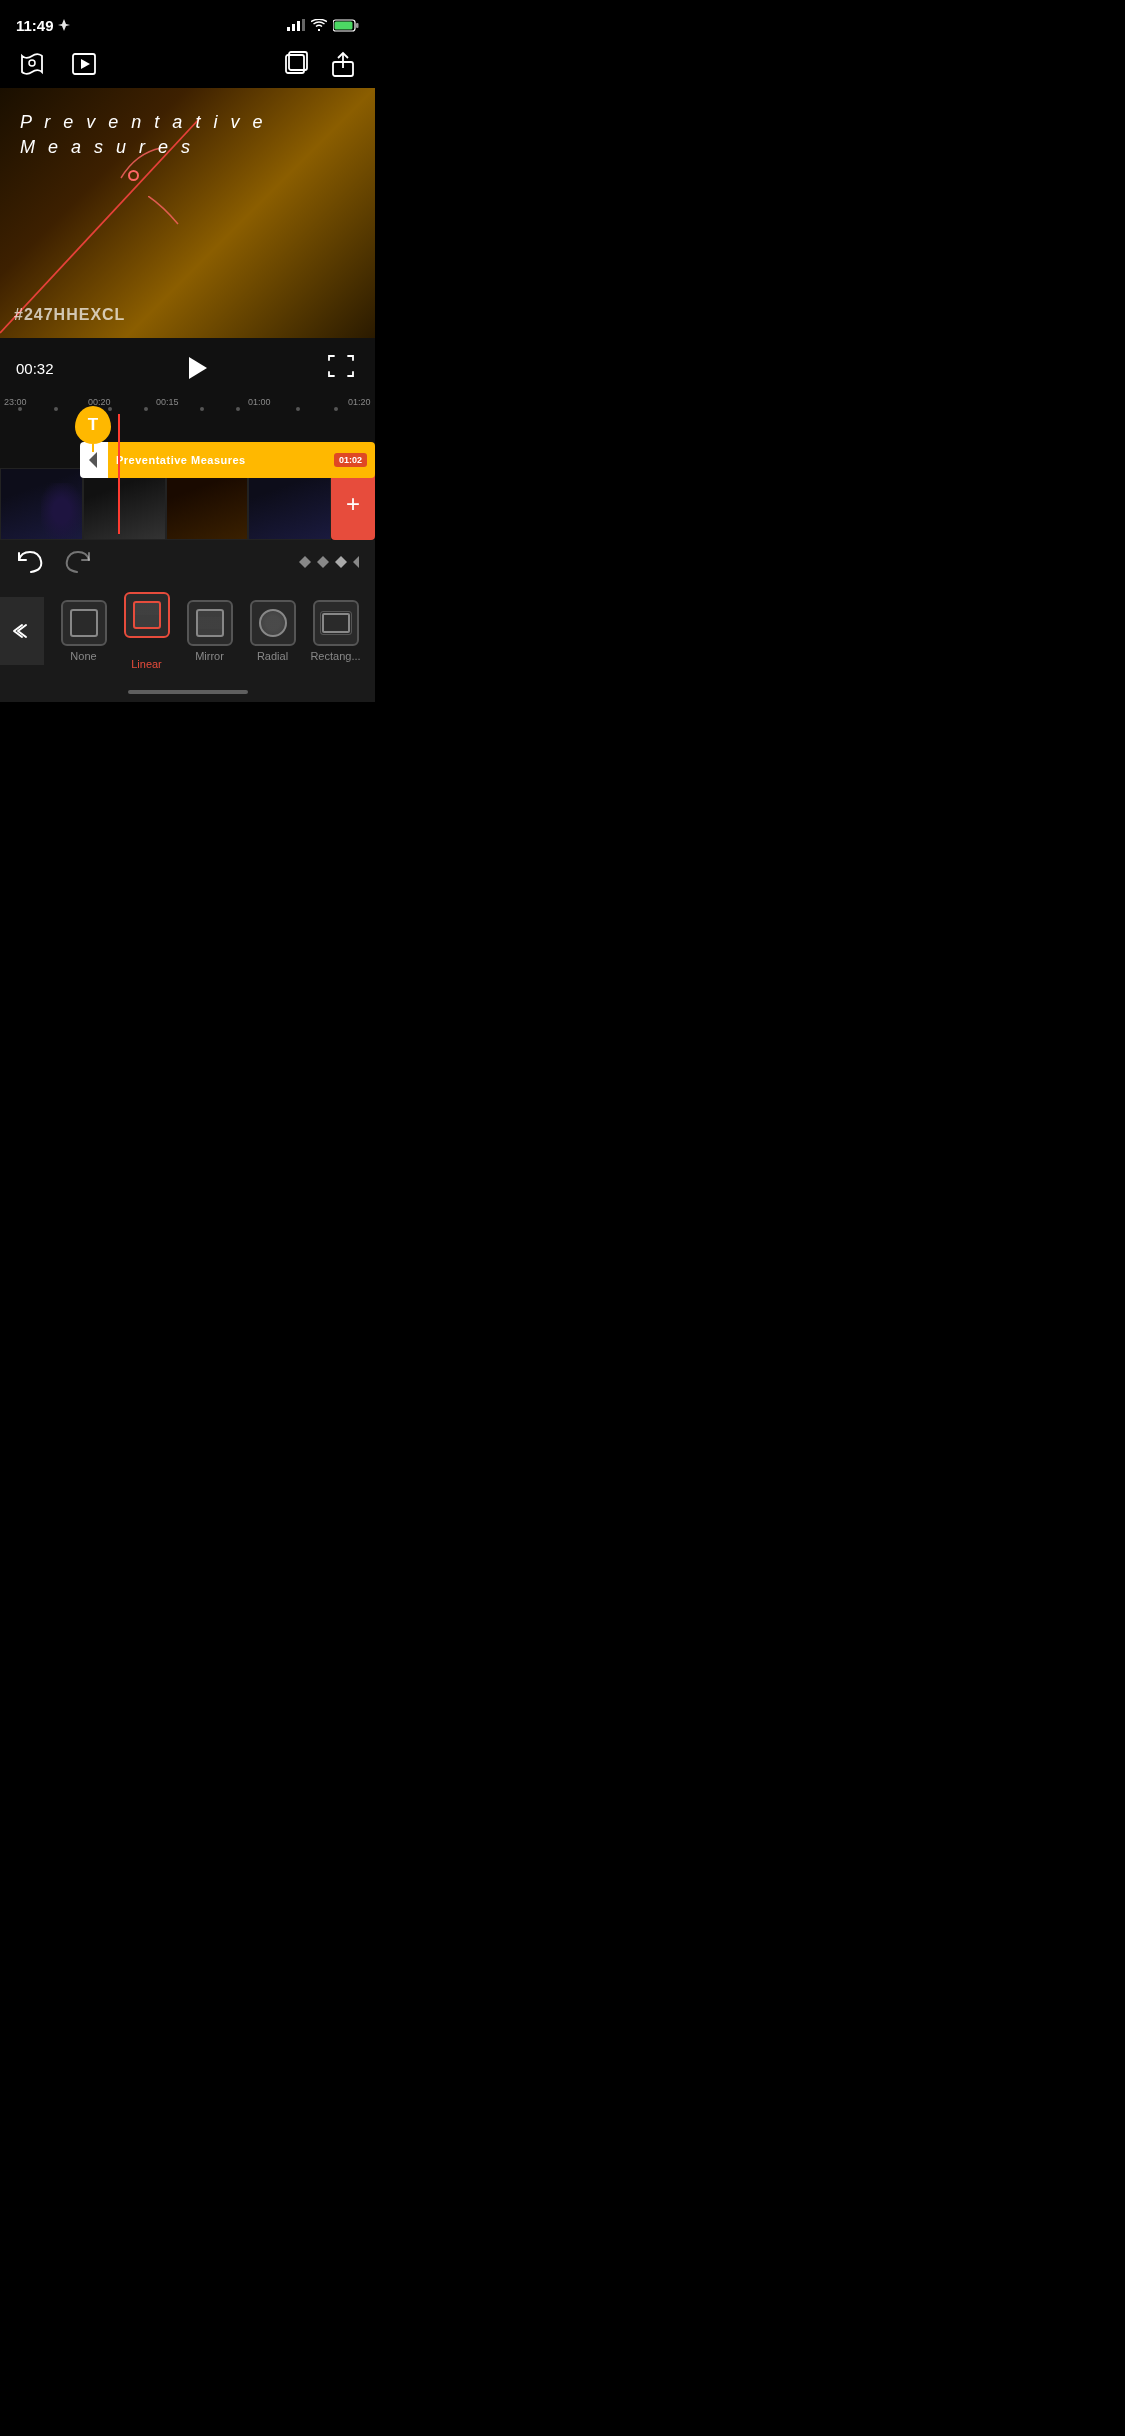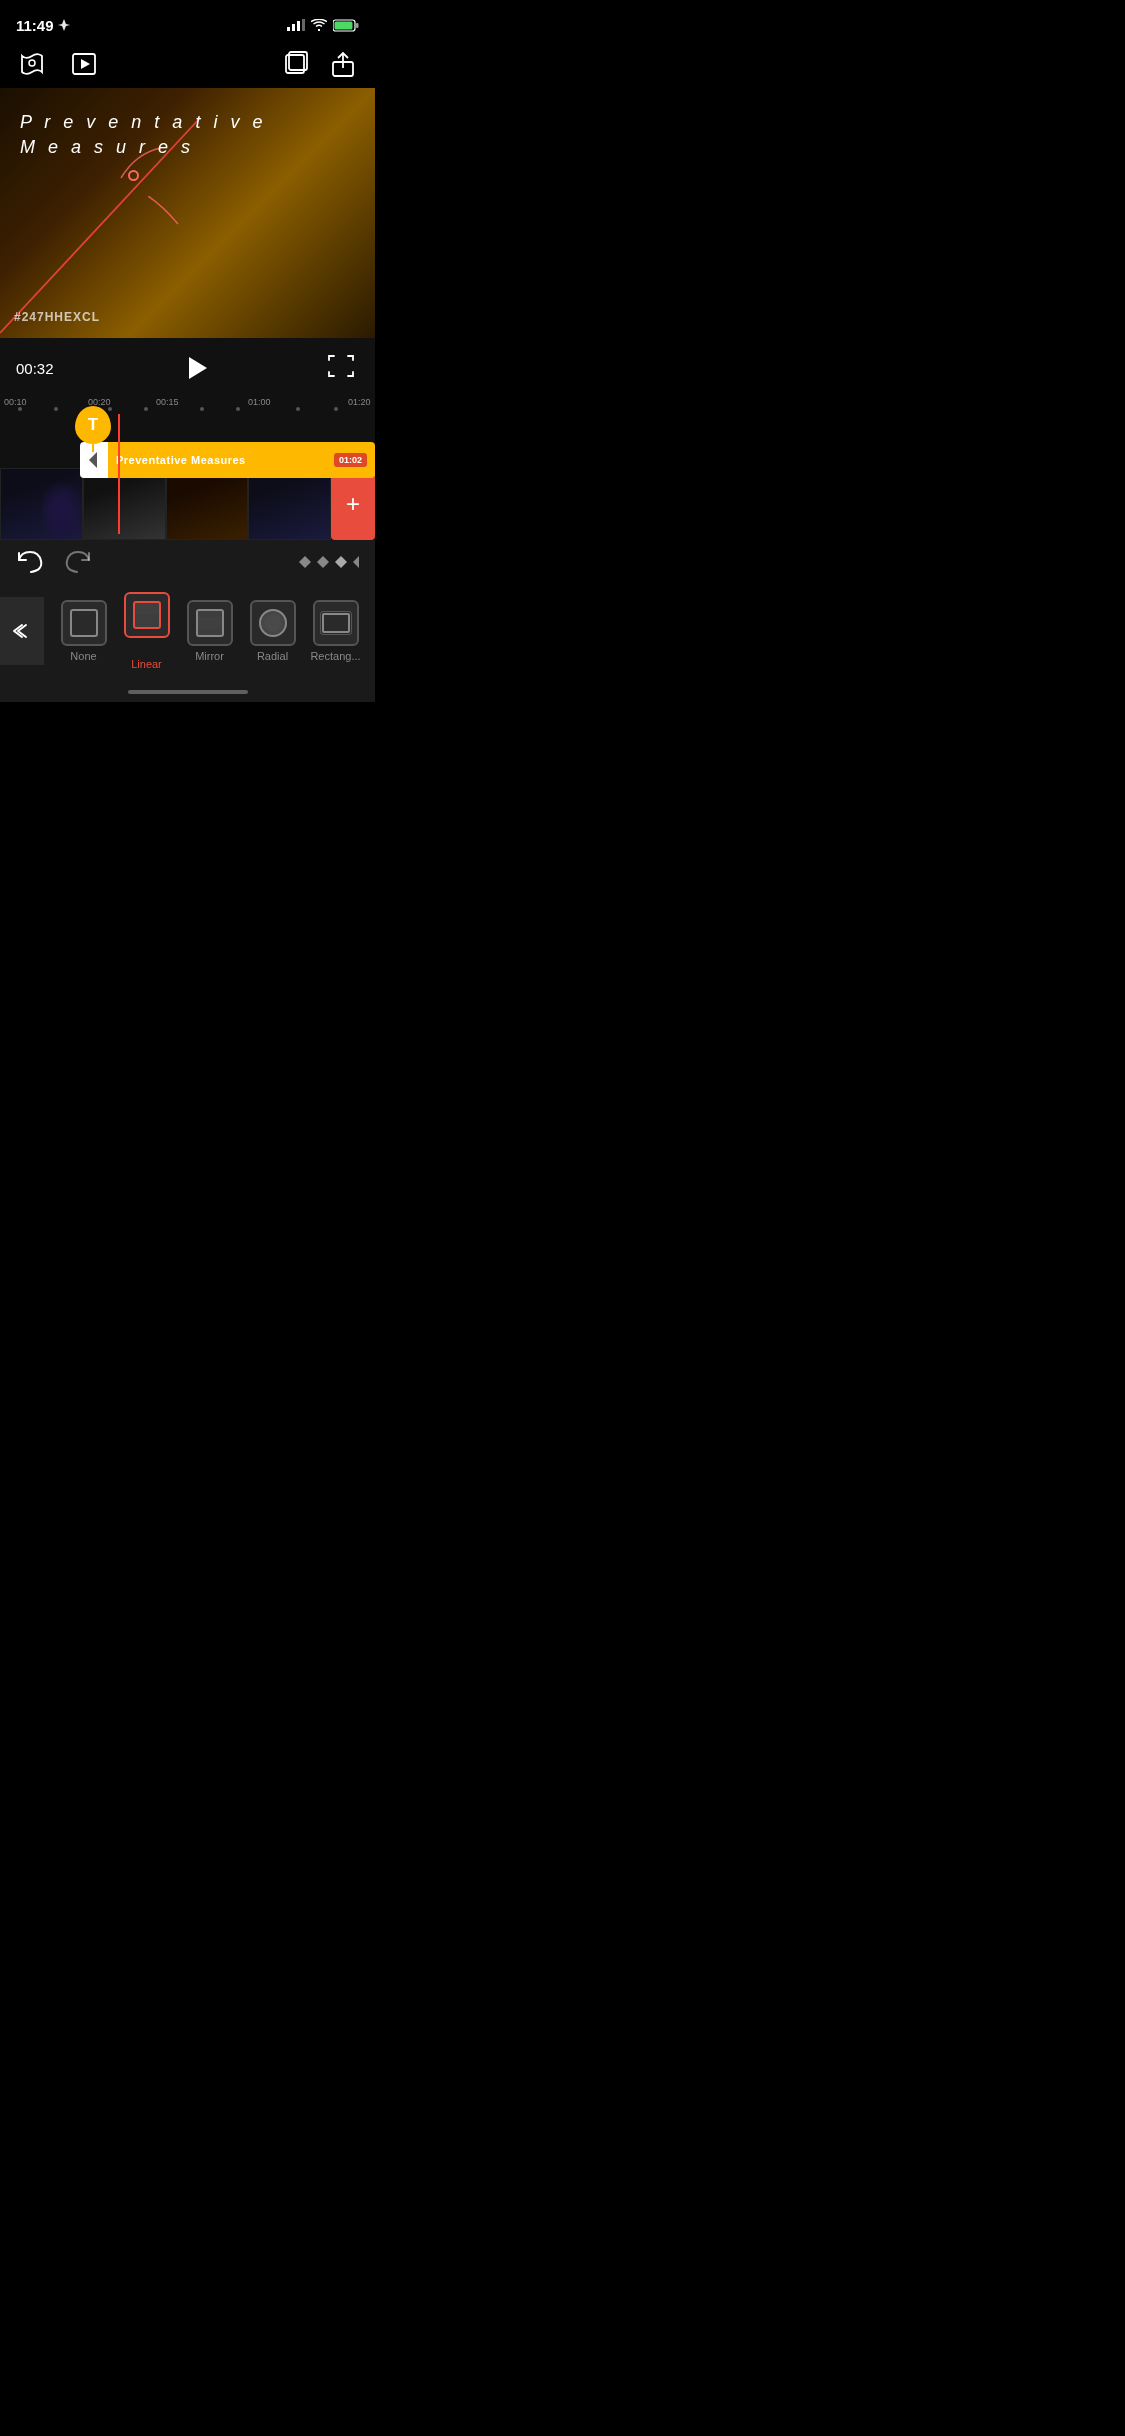--- a/index.html
+++ b/index.html
@@ -83,21 +83,21 @@
       font-weight: 300;
       letter-spacing: 4px;
       line-height: 1.4;
       font-style: italic;
     }
     .video-watermark {
       position: absolute;
       bottom: 14px;
       left: 14px;
       color: rgba(255,255,255,0.7);
-      font-size: 12px;
+      font-size: 16px;
       font-weight: 600;
       letter-spacing: 1px;
     }
     
     .video-line-overlay {
       position: absolute;
       top: 0; left: 0;
       width: 100%; height: 100%;
       pointer-events: none;
     }
@@ -422,21 +422,21 @@
       <path d="M21 2 L26 2 L26 6" stroke="white" stroke-width="1.8" stroke-linecap="round"></path>
       <path d="M26 18 L26 22 L21 22" stroke="white" stroke-width="1.8" stroke-linecap="round"></path>
       <path d="M7 22 L2 22 L2 18" stroke="white" stroke-width="1.8" stroke-linecap="round"></path>
     </svg>
   </div>
 </div>
 
 <div class="timeline-section">
 
   <div class="ruler-container">
-    <span class="ruler-time" style="left:4px;">00:10</span>
+    <span class="ruler-time" style="left:4px;">23:00</span>
     <span style="position:absolute; top:13px; left:18px; width:4px; height:4px; border-radius:50%; background:#555;"></span>
     <span style="position:absolute; top:13px; left:54px; width:4px; height:4px; border-radius:50%; background:#555;"></span>
     <span class="ruler-time" style="left:88px;">00:20</span>
     <span style="position:absolute; top:13px; left:108px; width:4px; height:4px; border-radius:50%; background:#555;"></span>
     <span style="position:absolute; top:13px; left:144px; width:4px; height:4px; border-radius:50%; background:#555;"></span>
     <span class="ruler-time" style="left:156px;">00:15</span>
     <span style="position:absolute; top:13px; left:200px; width:4px; height:4px; border-radius:50%; background:#555;"></span>
     <span style="position:absolute; top:13px; left:236px; width:4px; height:4px; border-radius:50%; background:#555;"></span>
     <span class="ruler-time" style="left:248px;">01:00</span>
     <span style="position:absolute; top:13px; left:296px; width:4px; height:4px; border-radius:50%; background:#555;"></span>

